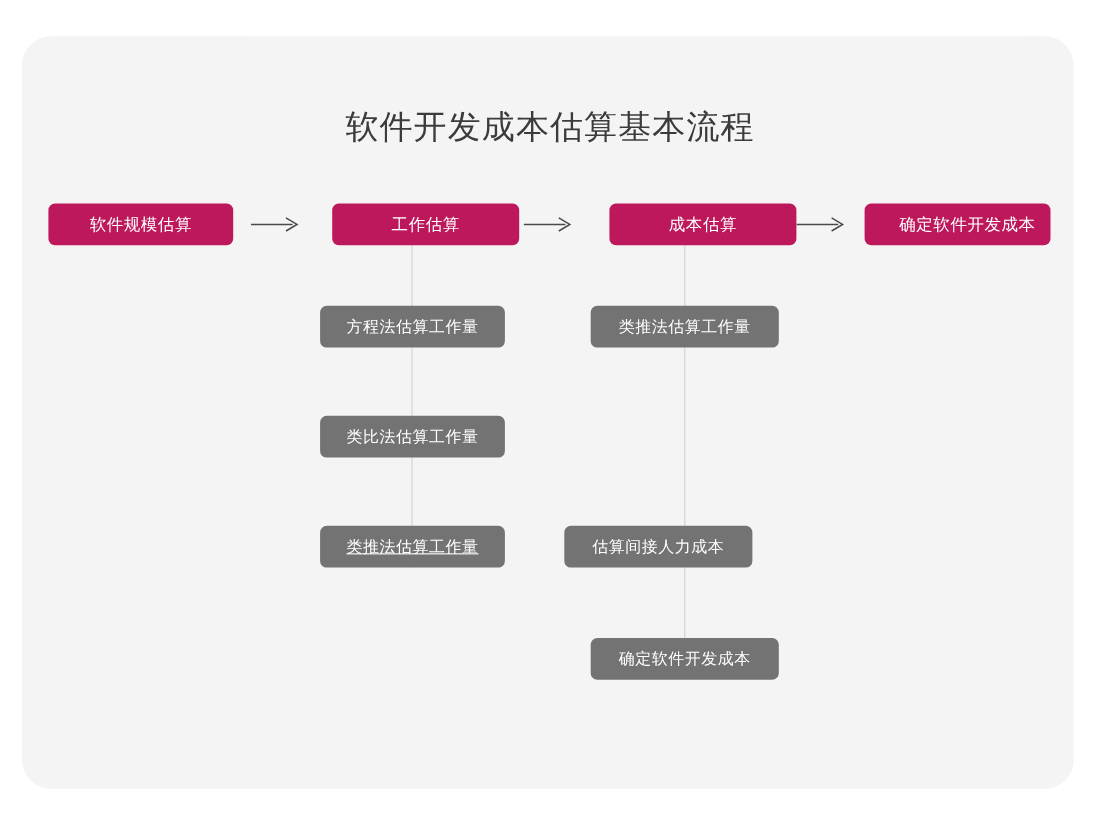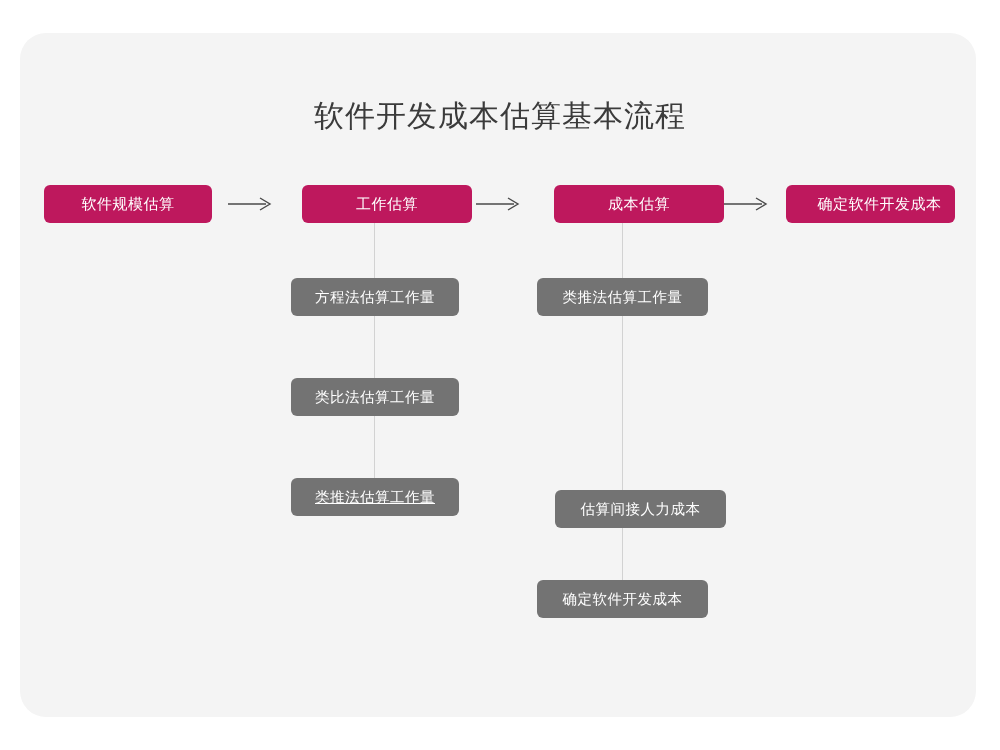--- a/index.html
+++ b/index.html
@@ -144,21 +144,21 @@
 
   <div class="node secondary" style="left:291px; top:478px; width:168px;text-decoration:underline;">
     <span>类推法估算工作量</span>
   </div>
 
   <div class="node secondary" style="left:537px; top:278px; width:171px;">
     <span>类推法估算工作量</span>
   </div>
 
 
-  <div class="node secondary" style="left:555px; top:478px; width:171px;margin-top:12px;">
+  <div class="node secondary" style="left:513px; top:478px; width:171px;">
     <span>估算间接人力成本</span>
   </div>
 
   <div class="node secondary" style="left:537px; top:580px; width:171px;">
     <span>确定软件开发成本</span>
   </div>
 
 </div>
 
 </body></html>

